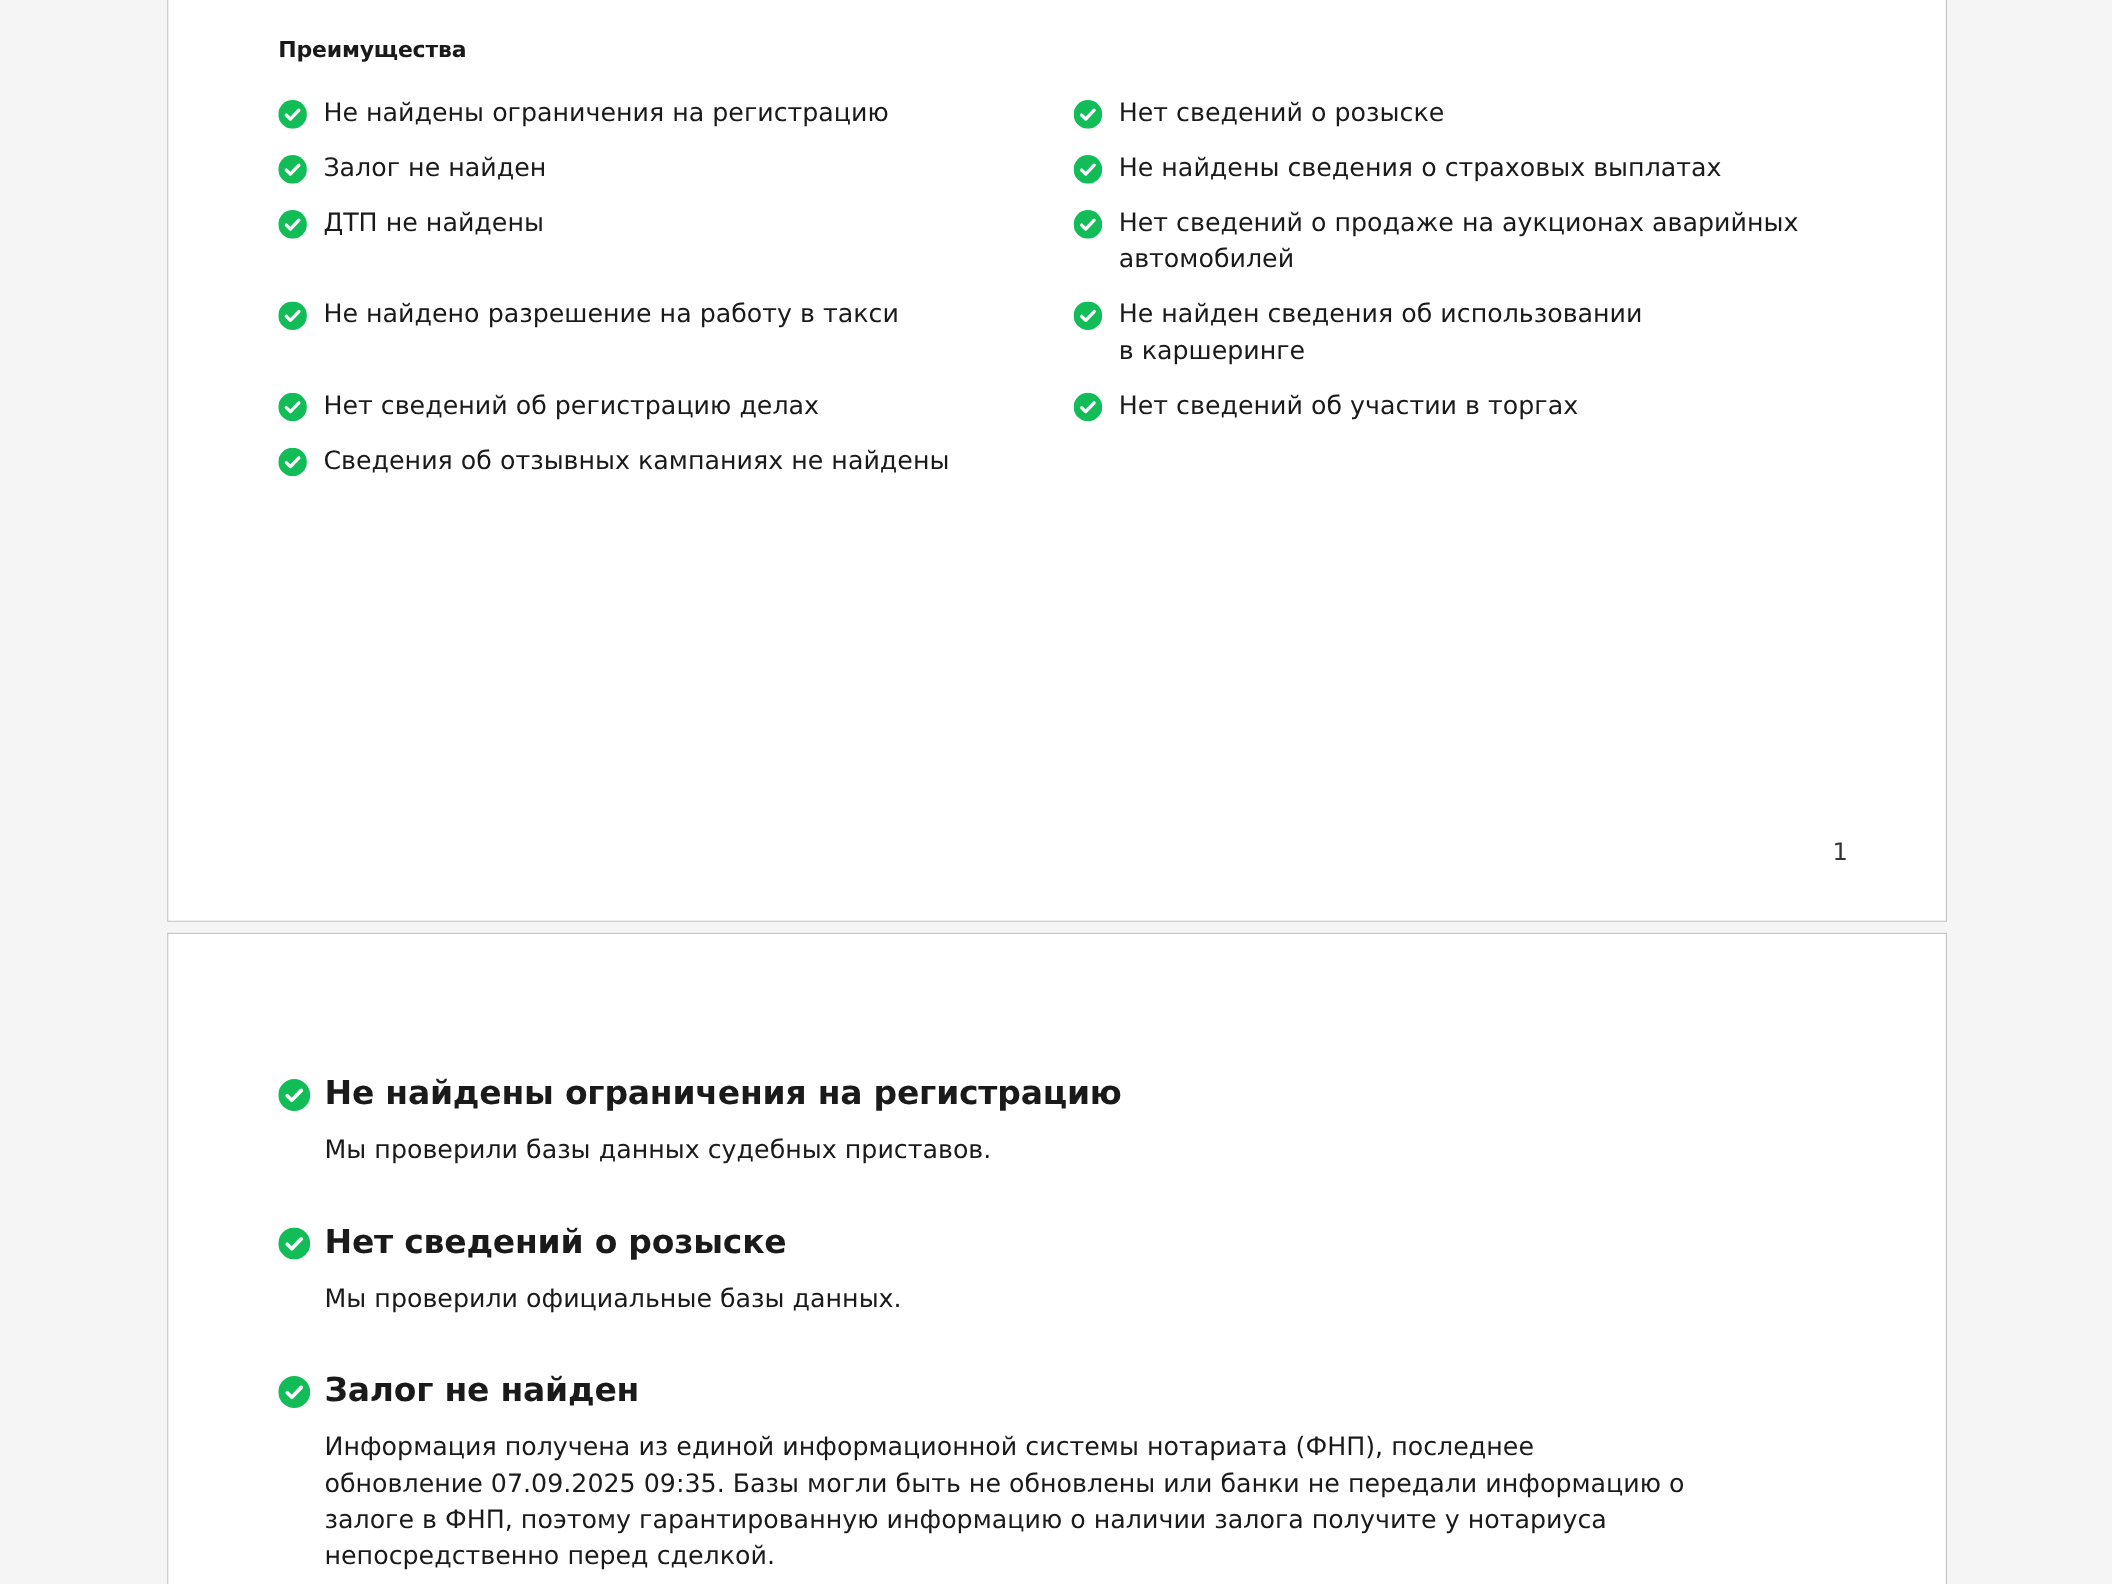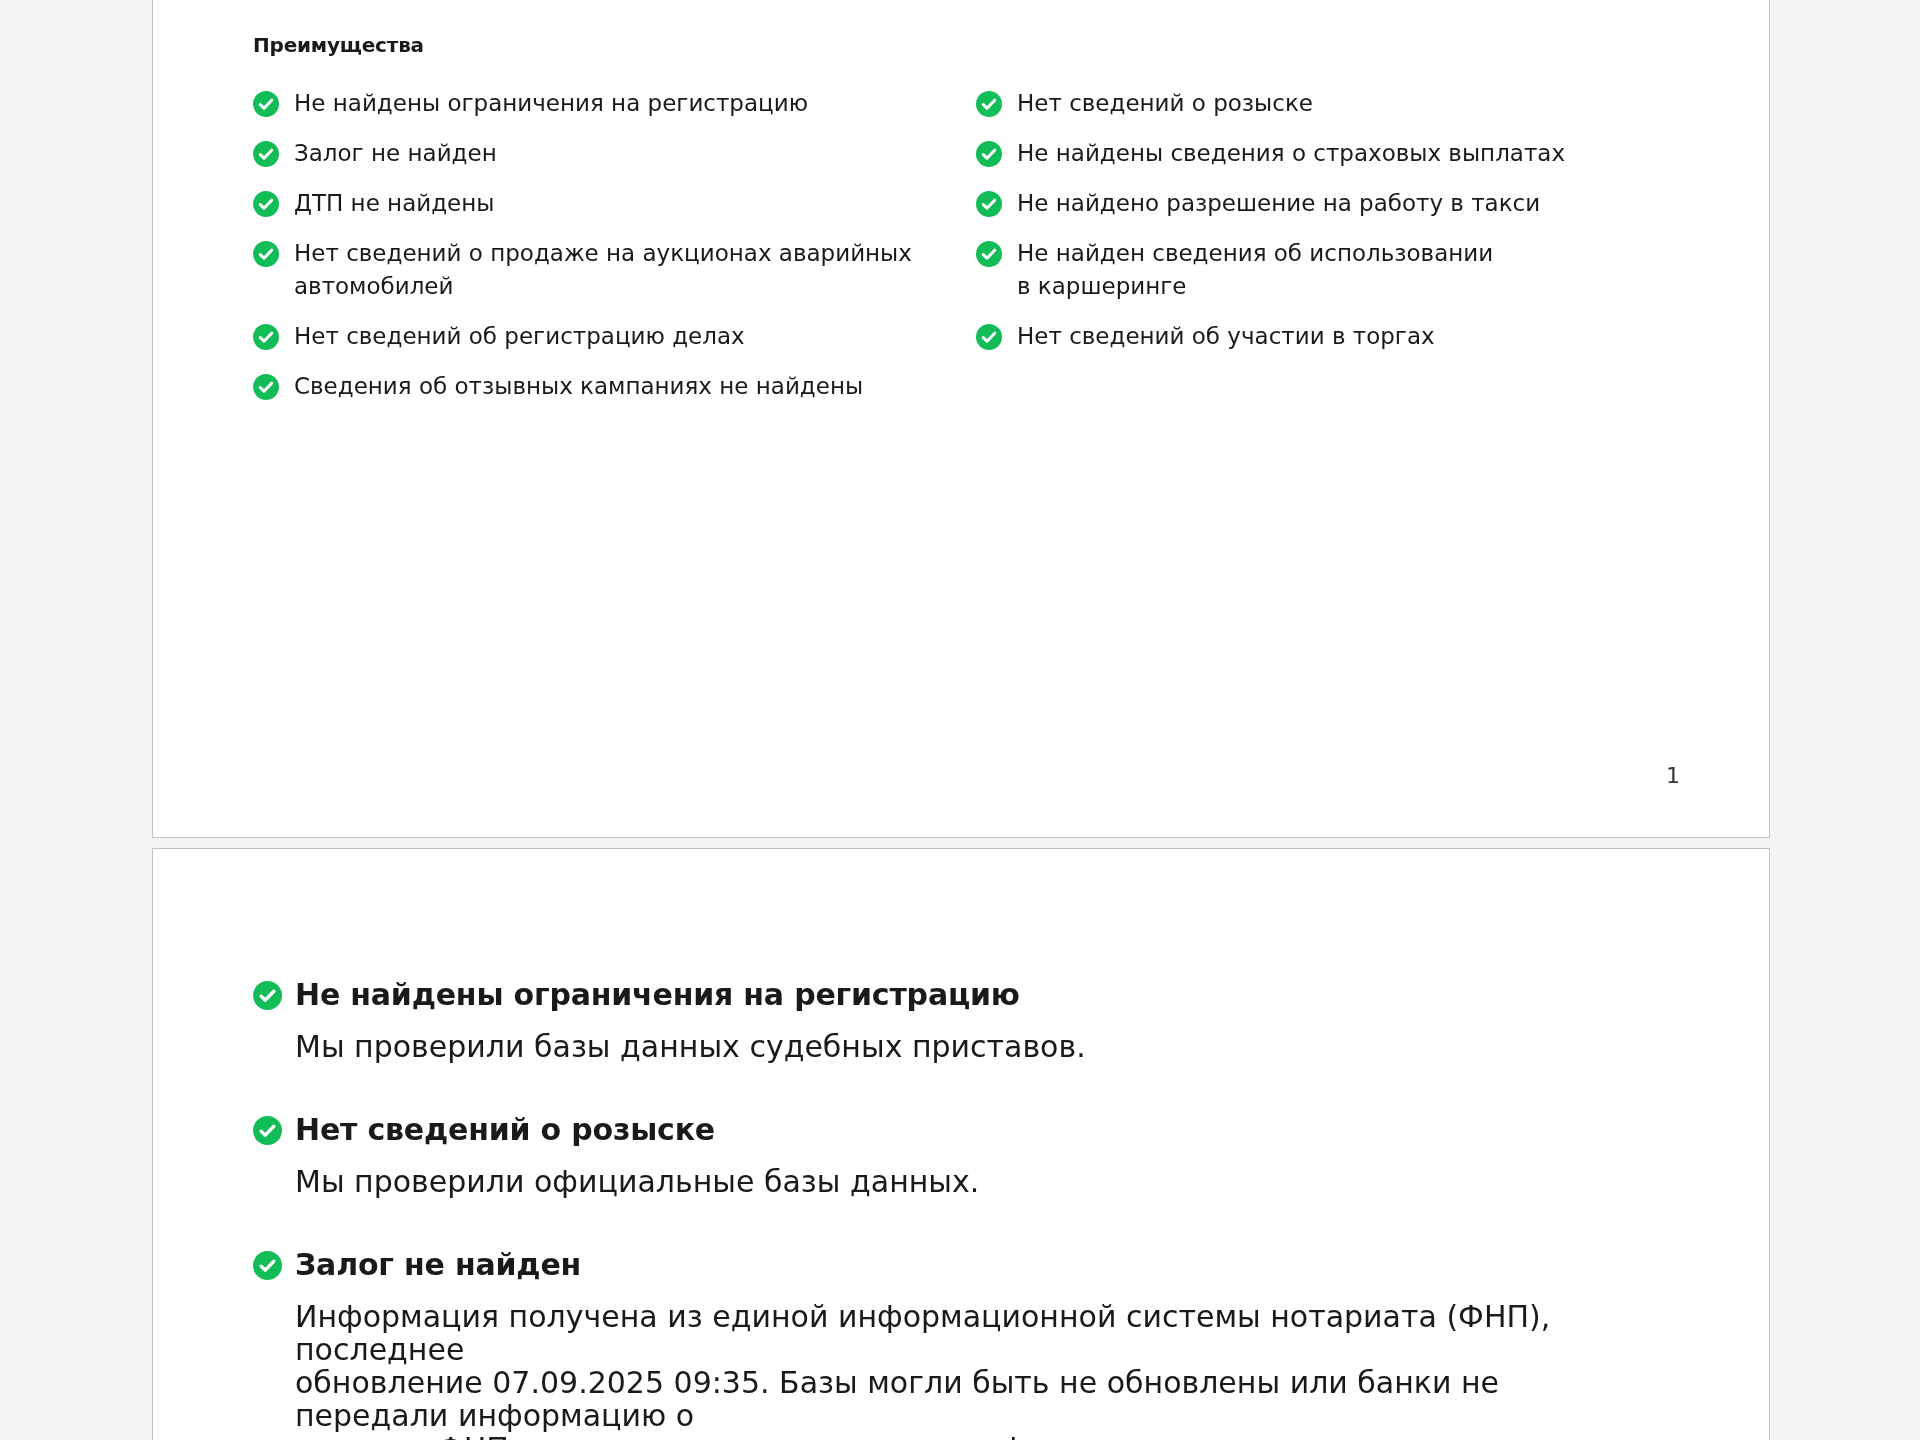--- a/index.html
+++ b/index.html
@@ -96,21 +96,21 @@
   }
   .section-head h2{
     margin:0;
     font-size:30px;
     line-height:38px;
     font-weight:700;
     letter-spacing:-0.2px;
   }
   .section-body{
     margin:16px 0 0 42px;
-    font-size:30px;
+    font-size:23px;
     line-height:33px;
     max-width:1360px;
     white-space:pre-line;
   }
 </style>
 </head>
 <body>
 
 <div class="page-card" id="page1">
   <h1 class="page-title">Преимущества</h1>
@@ -152,30 +152,30 @@
           <circle cx="13" cy="13" r="13"></circle>
           <path d="M7.3 13.6l3.7 3.6 7.7-8"></path>
         </svg>
       <span class="adv-text">ДТП не найдены</span>
     </div>
     <div class="adv-item">
       <svg class="check-icon" viewBox="0 0 26 26">
           <circle cx="13" cy="13" r="13"></circle>
           <path d="M7.3 13.6l3.7 3.6 7.7-8"></path>
         </svg>
-      <span class="adv-text">Не найдено разрешение на работу в такси</span>
-    </div>
-
-    <div class="adv-item">
-      <svg class="check-icon" viewBox="0 0 26 26">
-          <circle cx="13" cy="13" r="13"></circle>
-          <path d="M7.3 13.6l3.7 3.6 7.7-8"></path>
-        </svg>
       <span class="adv-text">Нет сведений о продаже на аукционах аварийных
 автомобилей</span>
+    </div>
+
+    <div class="adv-item">
+      <svg class="check-icon" viewBox="0 0 26 26">
+          <circle cx="13" cy="13" r="13"></circle>
+          <path d="M7.3 13.6l3.7 3.6 7.7-8"></path>
+        </svg>
+      <span class="adv-text">Не найдено разрешение на работу в такси</span>
     </div>
     <div class="adv-item">
       <svg class="check-icon" viewBox="0 0 26 26">
           <circle cx="13" cy="13" r="13"></circle>
           <path d="M7.3 13.6l3.7 3.6 7.7-8"></path>
         </svg>
       <span class="adv-text">Не найден сведения об использовании
 в каршеринге</span>
     </div>
 

